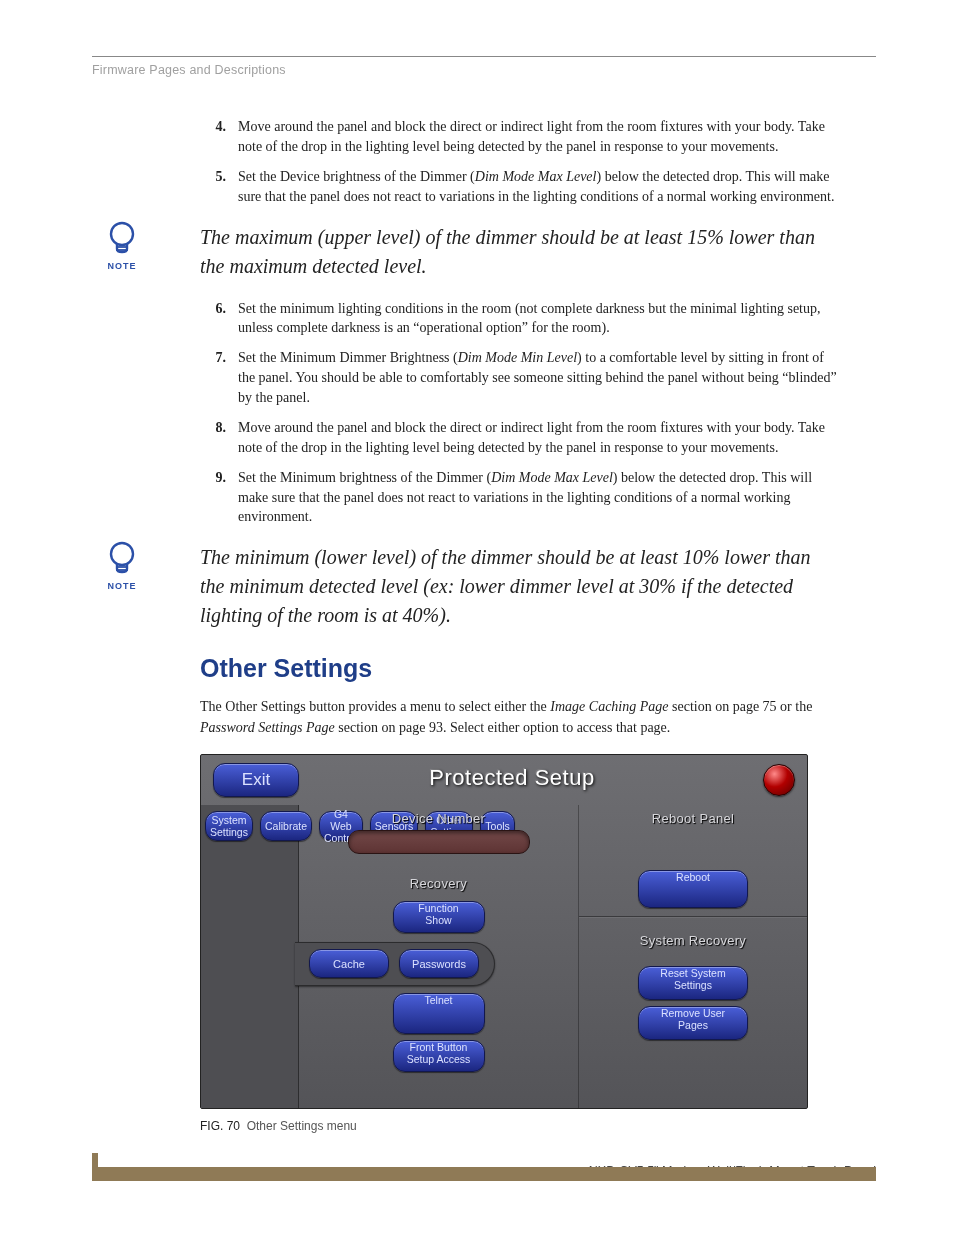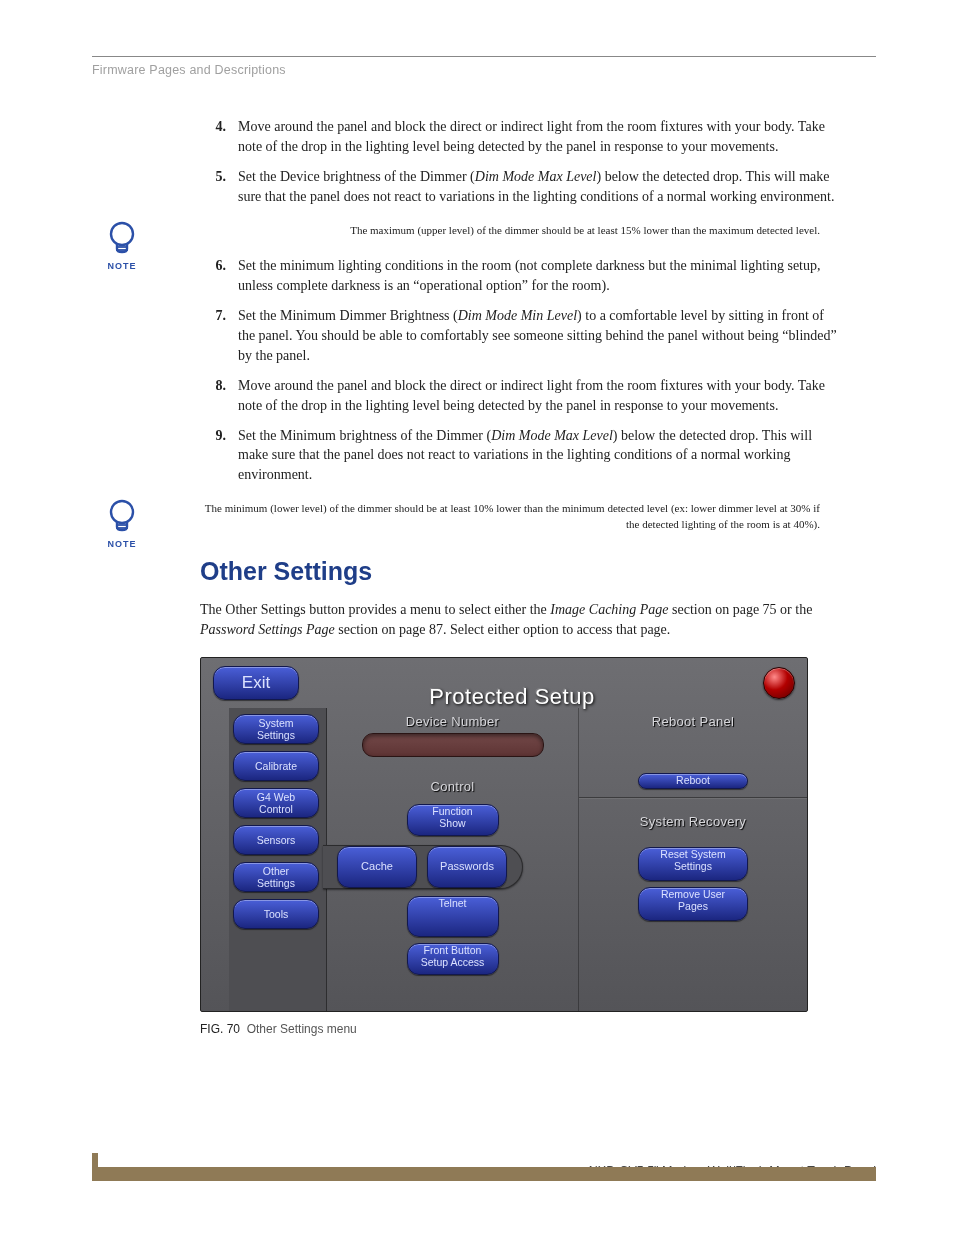--- a/index.html
+++ b/index.html
@@ -49,23 +49,23 @@
     flex: 1;
   }
   .italic { font-style: italic; }
   .note-row {
     position: relative;
     margin: 16px 0 18px 0;
   }
   .note-text {
     margin-left: 108px;
     width: 620px;
-    font-size: 11px;
+    font-style: italic;
+    font-size: 20px;
     line-height: 1.45;
-    text-align: right;
   }
   .note-icon {
     position: absolute;
     left: 0;
     top: -4px;
     width: 60px;
     text-align: center;
   }
   .note-icon svg { display: block; margin: 0 auto; }
   .note-icon .note-label {
@@ -126,45 +126,43 @@
   .pill-wide { width: 86px; height: 34px; font-size: 17px; }
   .scr-title {
     position: absolute;
     left: 16px; right: 0; top: 10px;
     text-align: center;
     font-size: 22px;
     color: #fff;
     text-shadow: 1px 1px 3px #000, -1px -1px 1px rgba(255,255,255,0.2);
     letter-spacing: 0.5px;
     pointer-events: none;
-    margin-top: 16px;
   }
   .status-dot {
     width: 30px; height: 30px;
     background: radial-gradient(circle at 35% 30%, #ff8a8a 0%, #b20000 45%, #5a0000 100%);
     border-radius: 50%;
     border: 1px solid #2a0000;
     box-shadow: inset 0 1px 1px rgba(255,255,255,0.4), 0 1px 2px rgba(0,0,0,0.6);
     margin-left: auto;
   }
   .scr-body {
     position: absolute;
     top: 50px; left:0; right:0; bottom:0;
     display: flex;
   }
   .sidebar {
     width: 98px;
     background: #4e4e52;
     border-right: 1px solid #2d2d2f;
     padding: 6px 4px;
     display: flex;
-    flex-direction: column;
+    flex-direction: row;
     gap: 7px;
     box-sizing: border-box;
-    margin-left: 28px;
   }
   .sidebar .pill-btn { width: 86px; height: 30px; font-size: 10.5px; padding: 0 4px; }
   .main-panels {
     flex:1;
     display:flex;
     position: relative;
   }
   .center-col { flex:1; position:relative; }
   .right-col { width: 228px; position:relative; border-left: 1px solid rgba(0,0,0,0.3); }
   .panel-label {
@@ -197,23 +195,23 @@
     border-left: none;
     border-radius: 0 22px 22px 0;
     display:flex;
     align-items:center;
     gap: 10px;
     padding-left: 14px;
     box-sizing:border-box;
     box-shadow: 0 1px 2px rgba(0,0,0,0.5);
     z-index: 5;
   }
-  .flyout .pill-btn { width: 80px; height: 42px; font-size: 11px; }
+  .flyout .pill-btn { width: 80px; height: 29px; font-size: 11px; }
   .center-btn { display:block; margin: 6px auto 0 auto; width: 92px; height: 41px; font-size: 10.5px; padding: 0 6px; }
-  .right-btn { display:block; margin: 6px auto 0 auto; width: 110px; height: 16px; font-size: 10.5px; padding: 0 6px; }
+  .right-btn { display:block; margin: 6px auto 0 auto; width: 110px; height: 38px; font-size: 10.5px; padding: 0 6px; }
   .divider { height: 1px; background: rgba(0,0,0,0.4); margin: 8px 0 0 0; box-shadow: 0 1px 0 rgba(255,255,255,0.08); }
 
   .fig-caption {
     font-family: "Gill Sans", "Segoe UI", Arial, sans-serif;
     font-size: 12px;
     margin-top: 10px;
     color: #555;
   }
   .fig-caption .fig-bold { font-weight: normal; color: #222; }
 
@@ -314,21 +312,21 @@
         <line x1="11" y1="31" x2="23" y2="31" stroke="#2b50a8" stroke-width="1.8"></line>
       </svg>
       <div class="note-label">NOTE</div>
     </div>
     <div class="note-text">The minimum (lower level) of the dimmer should be at least 10% lower than the minimum detected level (ex: lower dimmer level at 30% if the detected lighting of the room is at 40%).</div>
   </div>
 
   <div class="content-col">
     <h2 class="section-heading">Other Settings</h2>
     <p class="section-para">
-      <span>The Other Settings button provides a menu to select either the </span><span class="italic">Image Caching Page</span><span> section on page 75 or the </span><span class="italic">Password Settings Page</span><span> section on page 87. Select either option to access that page.</span>
+      <span>The Other Settings button provides a menu to select either the </span><span class="italic">Image Caching Page</span><span> section on page 75 or the </span><span class="italic">Password Settings Page</span><span> section on page 93. Select either option to access that page.</span>
     </p>
 
     <div class="scr">
       <div class="scr-header">
         <div class="pill-btn pill-wide">Exit</div>
         <div class="scr-title">Protected Setup</div>
         <div class="status-dot"></div>
       </div>
       <div class="scr-body">
         <div class="sidebar">
@@ -340,21 +338,21 @@
           <div class="pill-btn">Sensors</div>
           <div class="pill-btn" style="white-space:pre-line">Other
 Settings</div>
           <div class="pill-btn">Tools</div>
         </div>
         <div class="main-panels">
           <div class="center-col">
             <div class="panel-label">Device Number</div>
             <div class="dev-field"></div>
             <div class="options-area">
-              <div class="panel-label">Control</div>
+              <div class="panel-label">Recovery</div>
               <div class="pill-btn center-btn" style="white-space:pre-line;height:32px">Function
 Show</div>
               <div class="flyout">
                 <div class="pill-btn">Cache</div>
                 <div class="pill-btn">Passwords</div>
               </div>
               <div style="height:54px"></div>
               <div class="pill-btn center-btn">Telnet</div>
               <div class="pill-btn center-btn" style="white-space:pre-line;height:32px">Front Button
 Setup Access</div>

